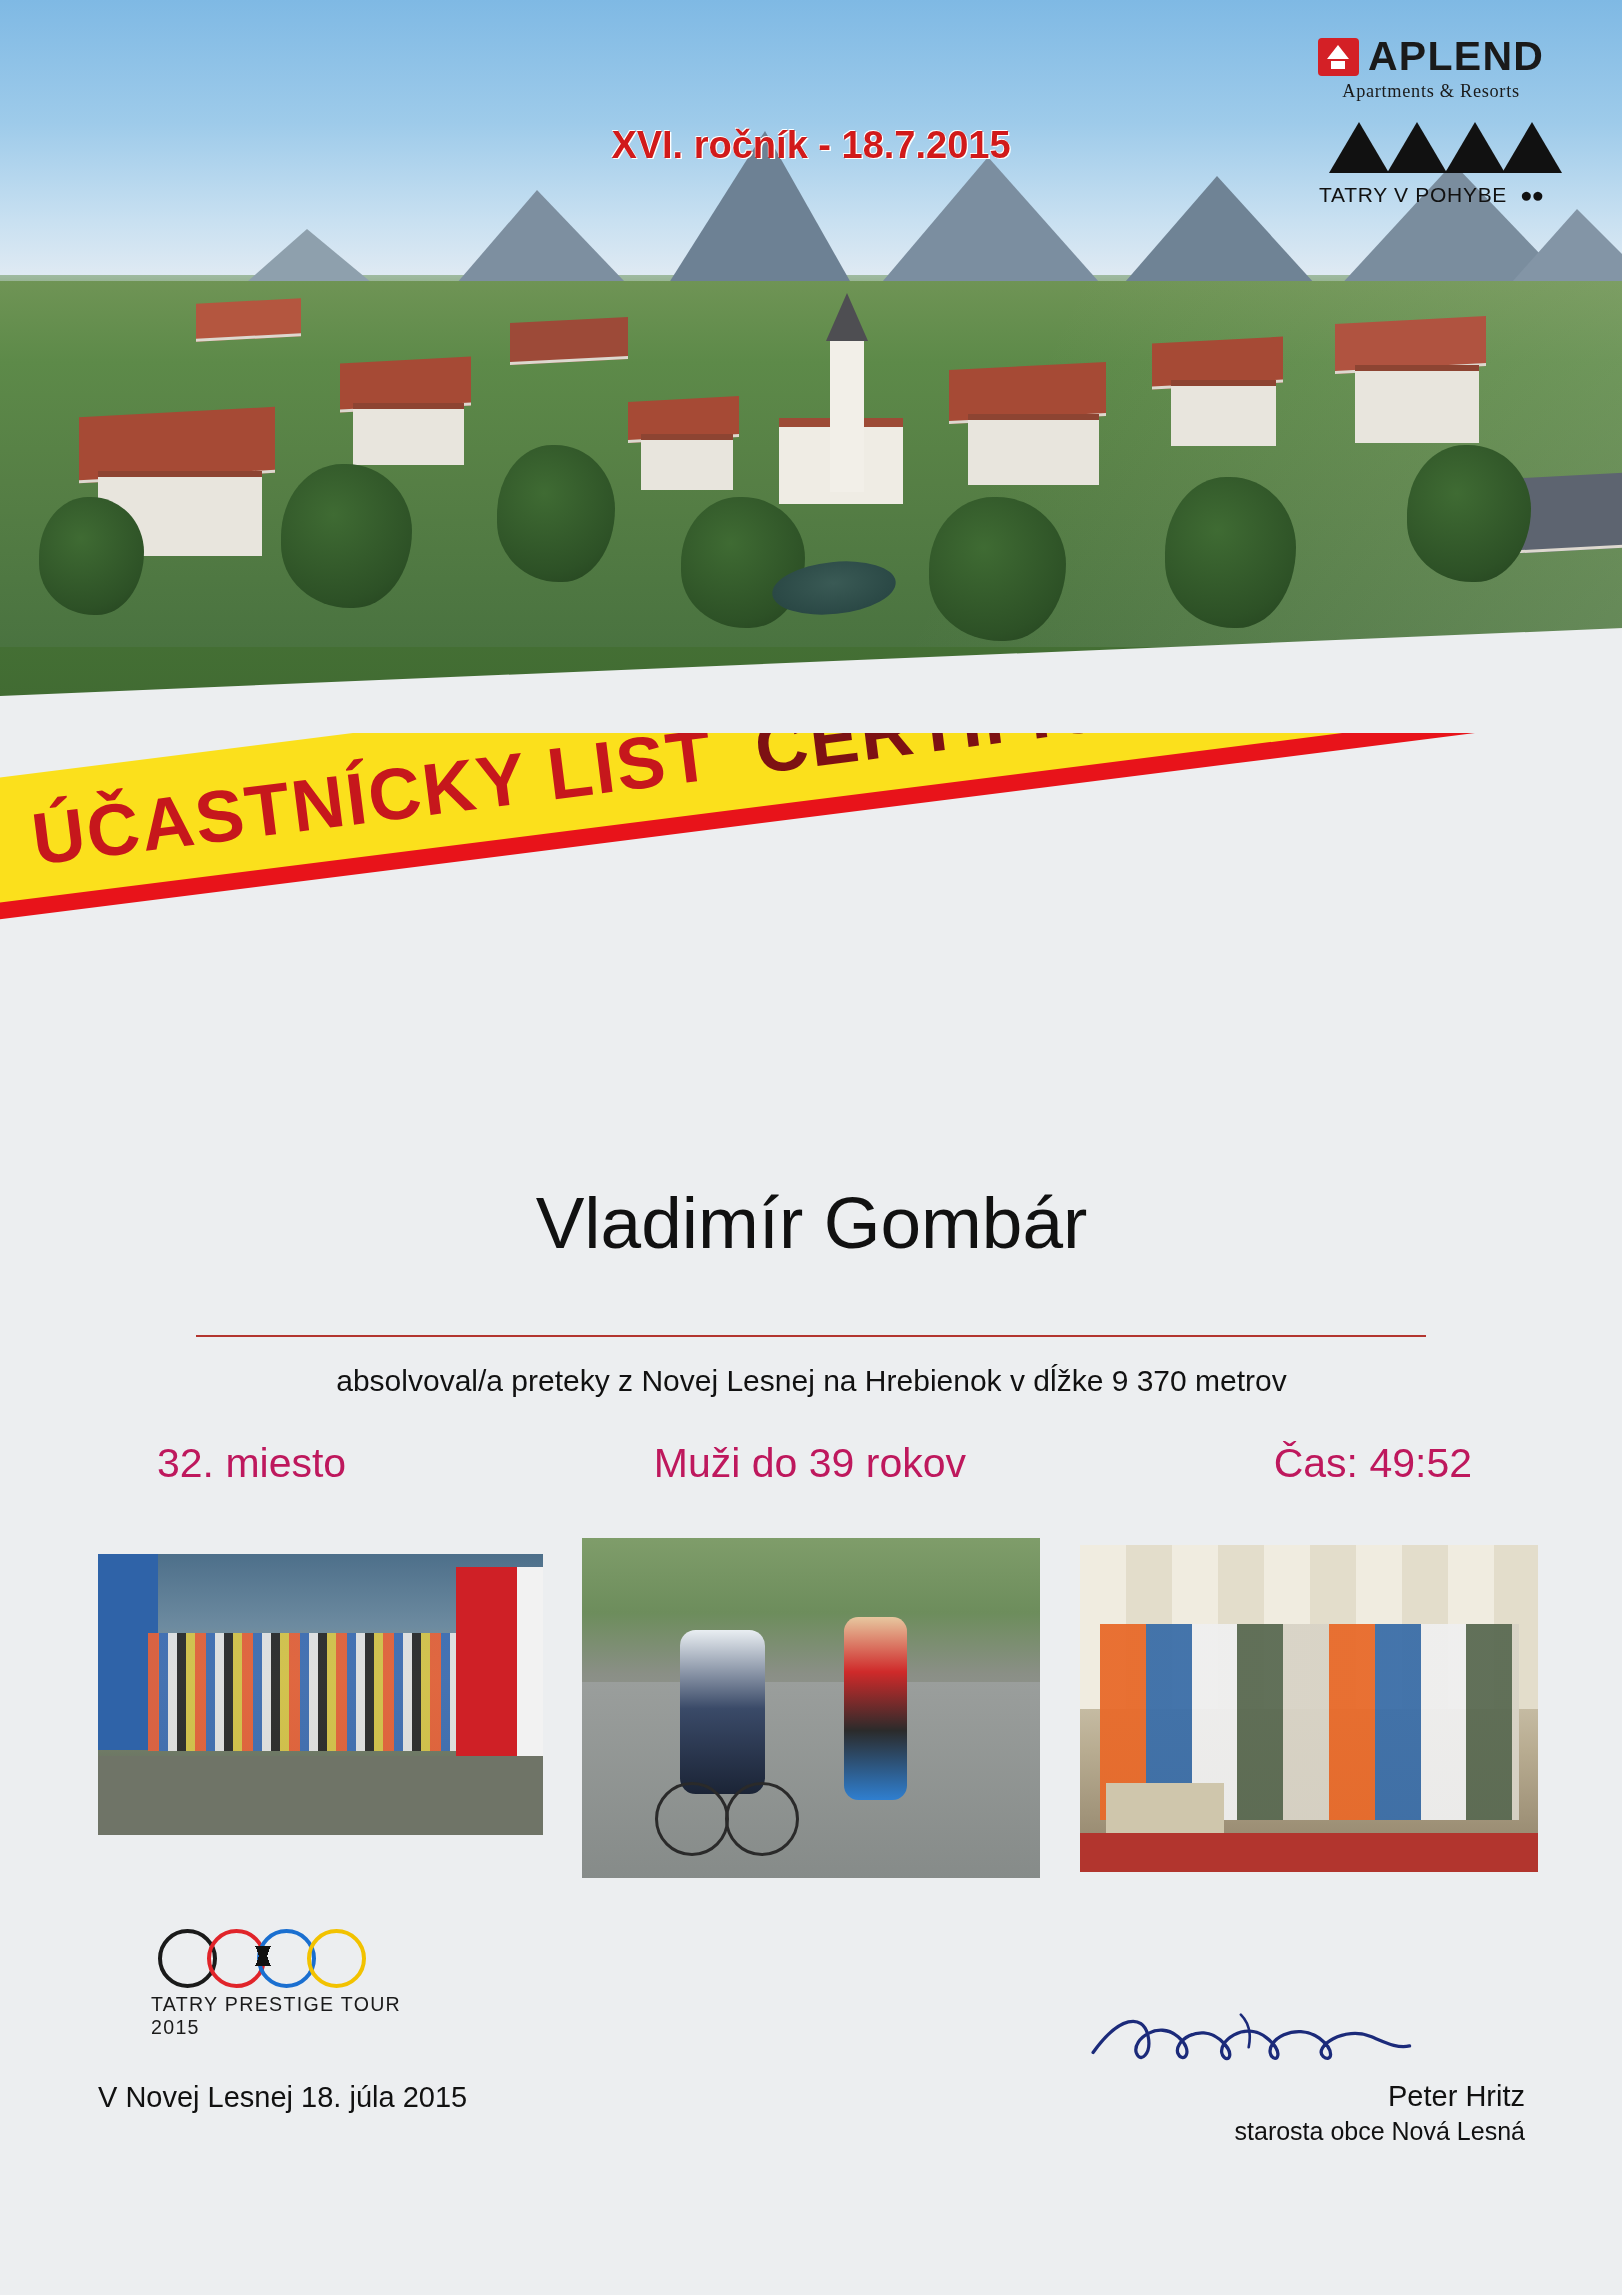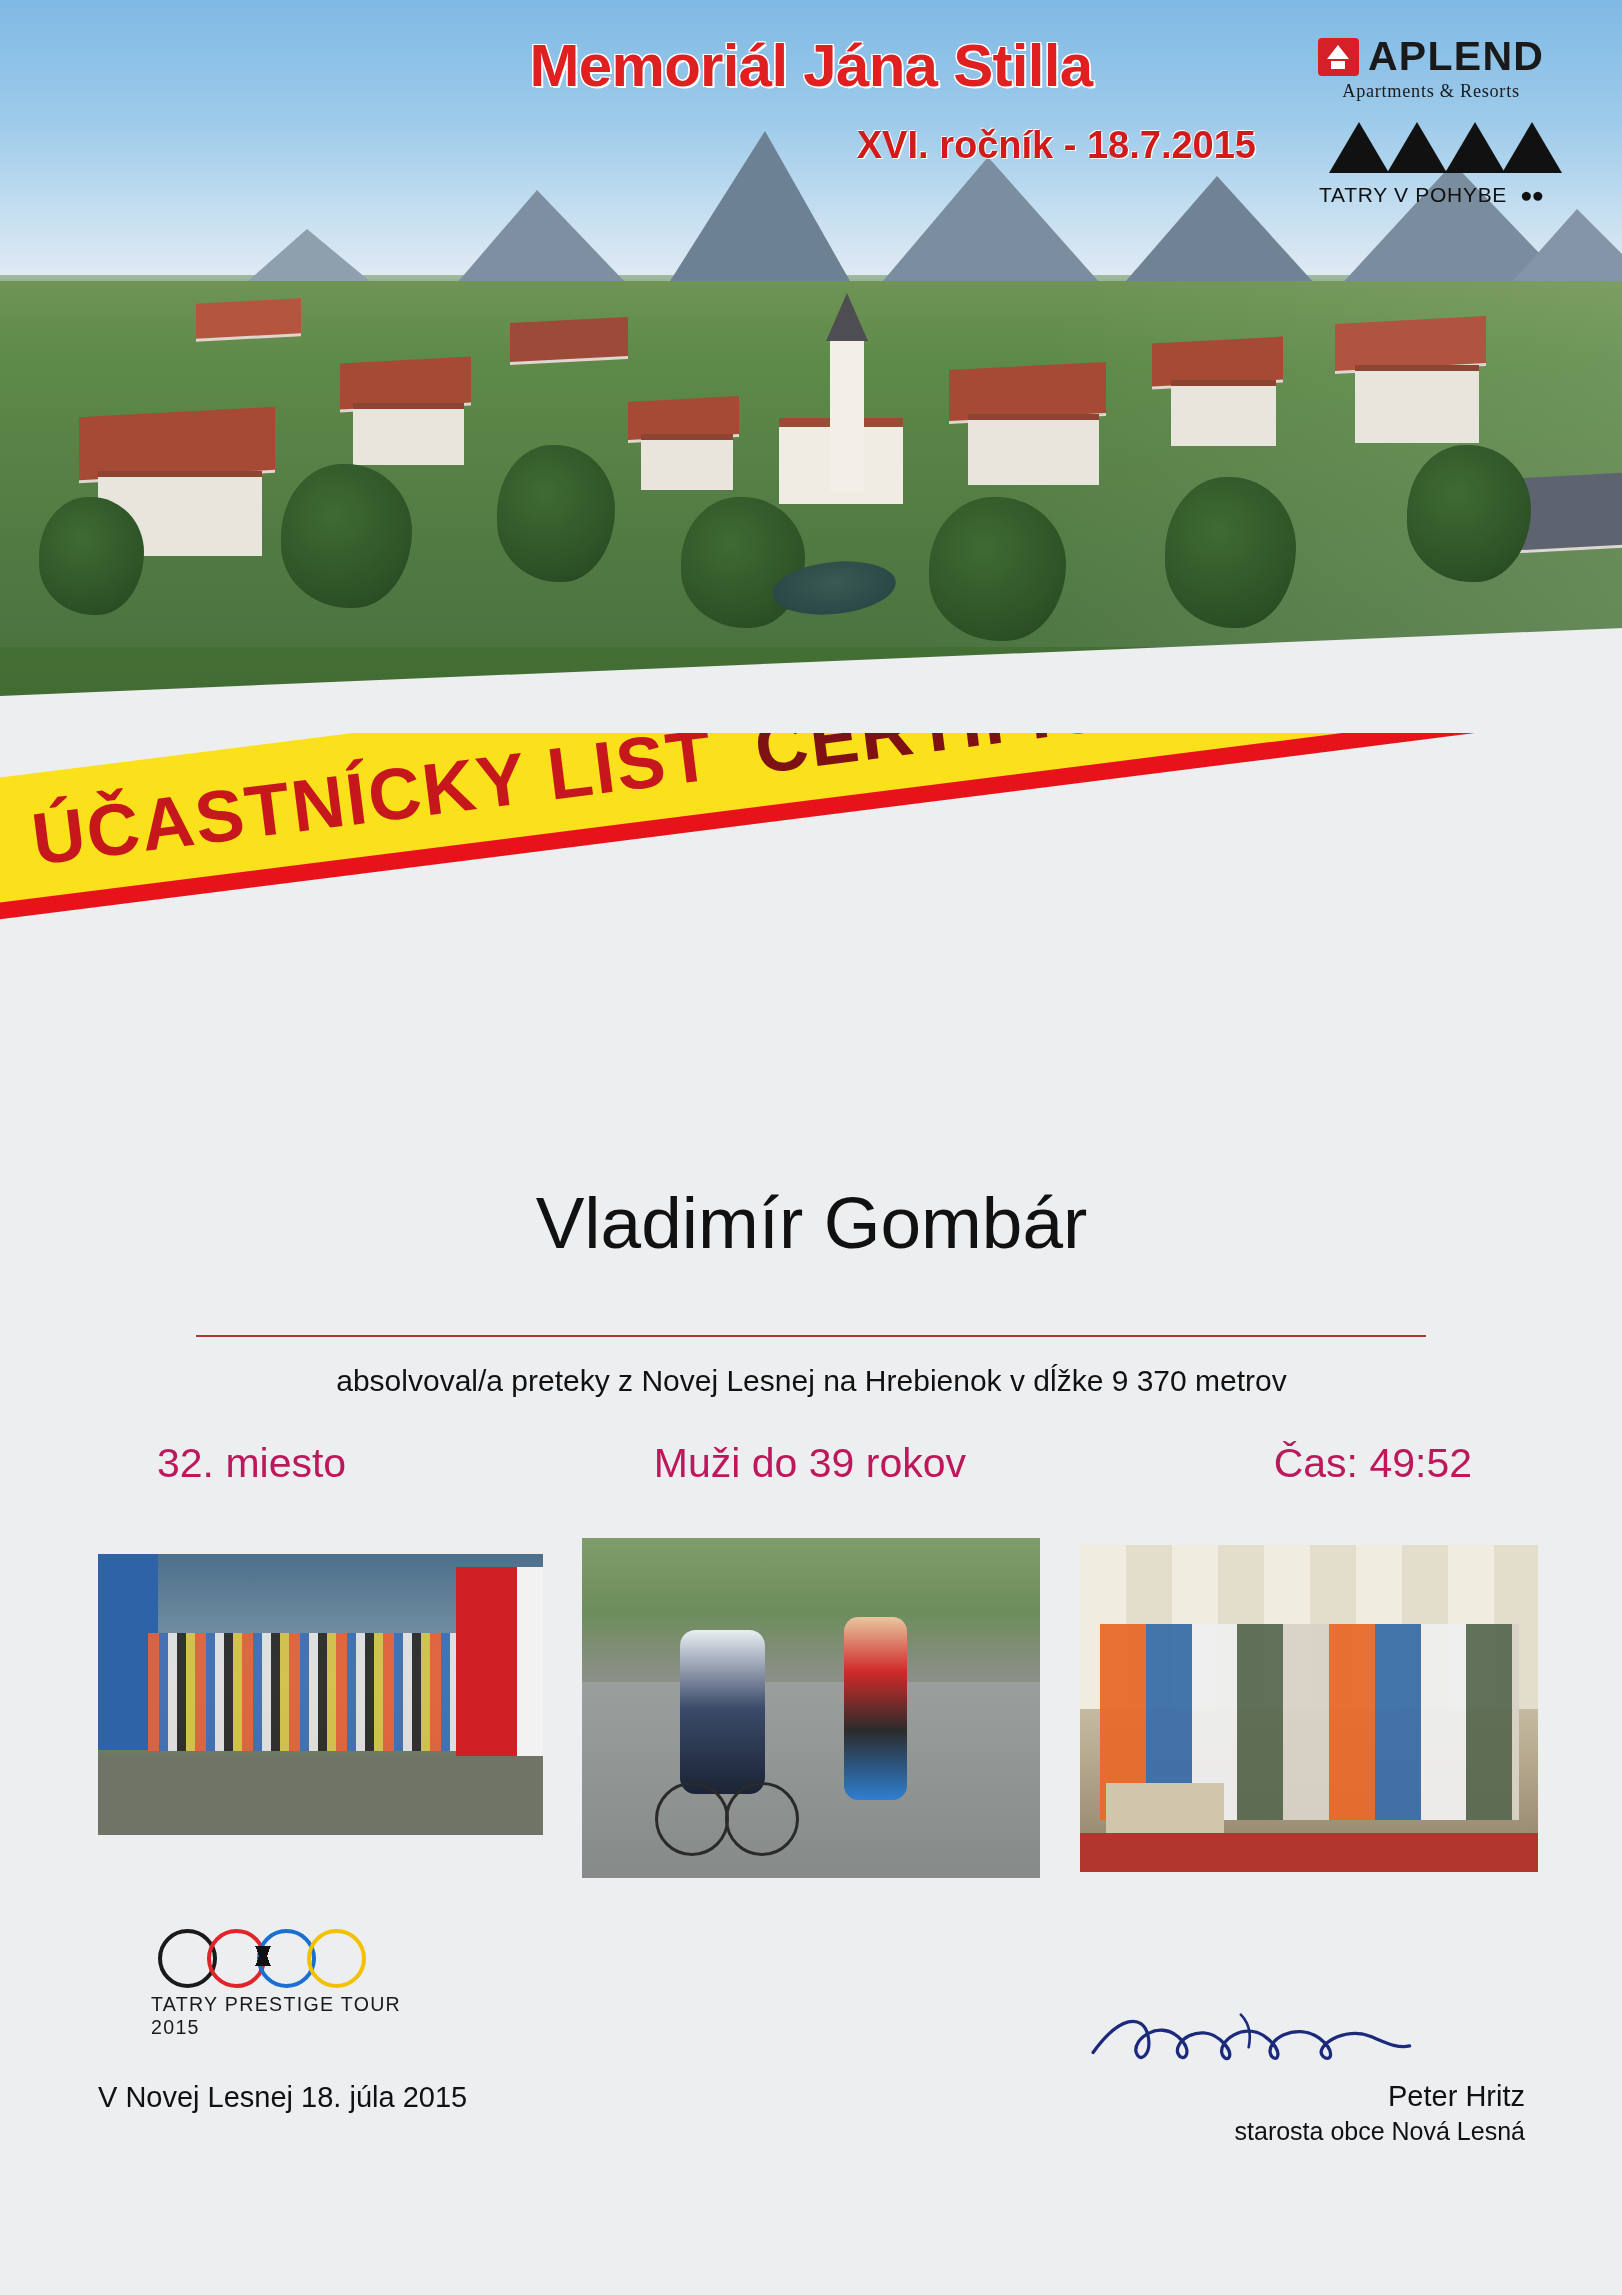--- a/index.html
+++ b/index.html
@@ -185,21 +185,21 @@
     font-size: 60px;
     font-weight: bold;
     color: #e02020;
     text-shadow: 2px 2px 0 #ffffff, -1.3px -1.3px 0 #ffffff, 1.3px -1.3px 0 #ffffff, -1.3px 1.3px 0 #ffffff;
     letter-spacing: -0.7px;
   }
   .title-sub {
     position: absolute;
     left: 366px; top: 124px;
     width: 890px;
-    text-align: right;
+    text-align: center;
     font-size: 38px;
     font-weight: bold;
     color: #d11a1a;
     text-shadow: 1.3px 1.3px 0 #ffffff, -0.7px -0.7px 0 #ffffff;
   }
 
   
   .sponsor {
     position: absolute;
     right: 38px; top: 33px;
@@ -556,21 +556,20 @@
       <div class="tree" style="left:681px; top:216px; width:124px; height:131px;"></div>
       <div class="tree" style="left:929px; top:216px; width:137px; height:144px;"></div>
       <div class="tree" style="left:1165px; top:196px; width:131px; height:151px;"></div>
       <div class="tree" style="left:1407px; top:164px; width:124px; height:137px;"></div>
       <div class="pond" style="left:772px; top:281px;"></div>
     </div>
 
     <div class="header-gray-left"></div>
 
 
-    <div class="title-main">Memoriál Jána Stilla</div>
     <div class="title-sub">XVI. ročník - 18.7.2015</div>
 
     <div class="sponsor">
       <div class="aplend-row">
         <span class="aplend-mark"></span>
         <span class="aplend-name">APLEND</span>
       </div>
       <div class="aplend-tag">Apartments &amp; Resorts</div>
       <div class="tatry-mtns">
         <span class="tm" style="left:52px;"></span>

